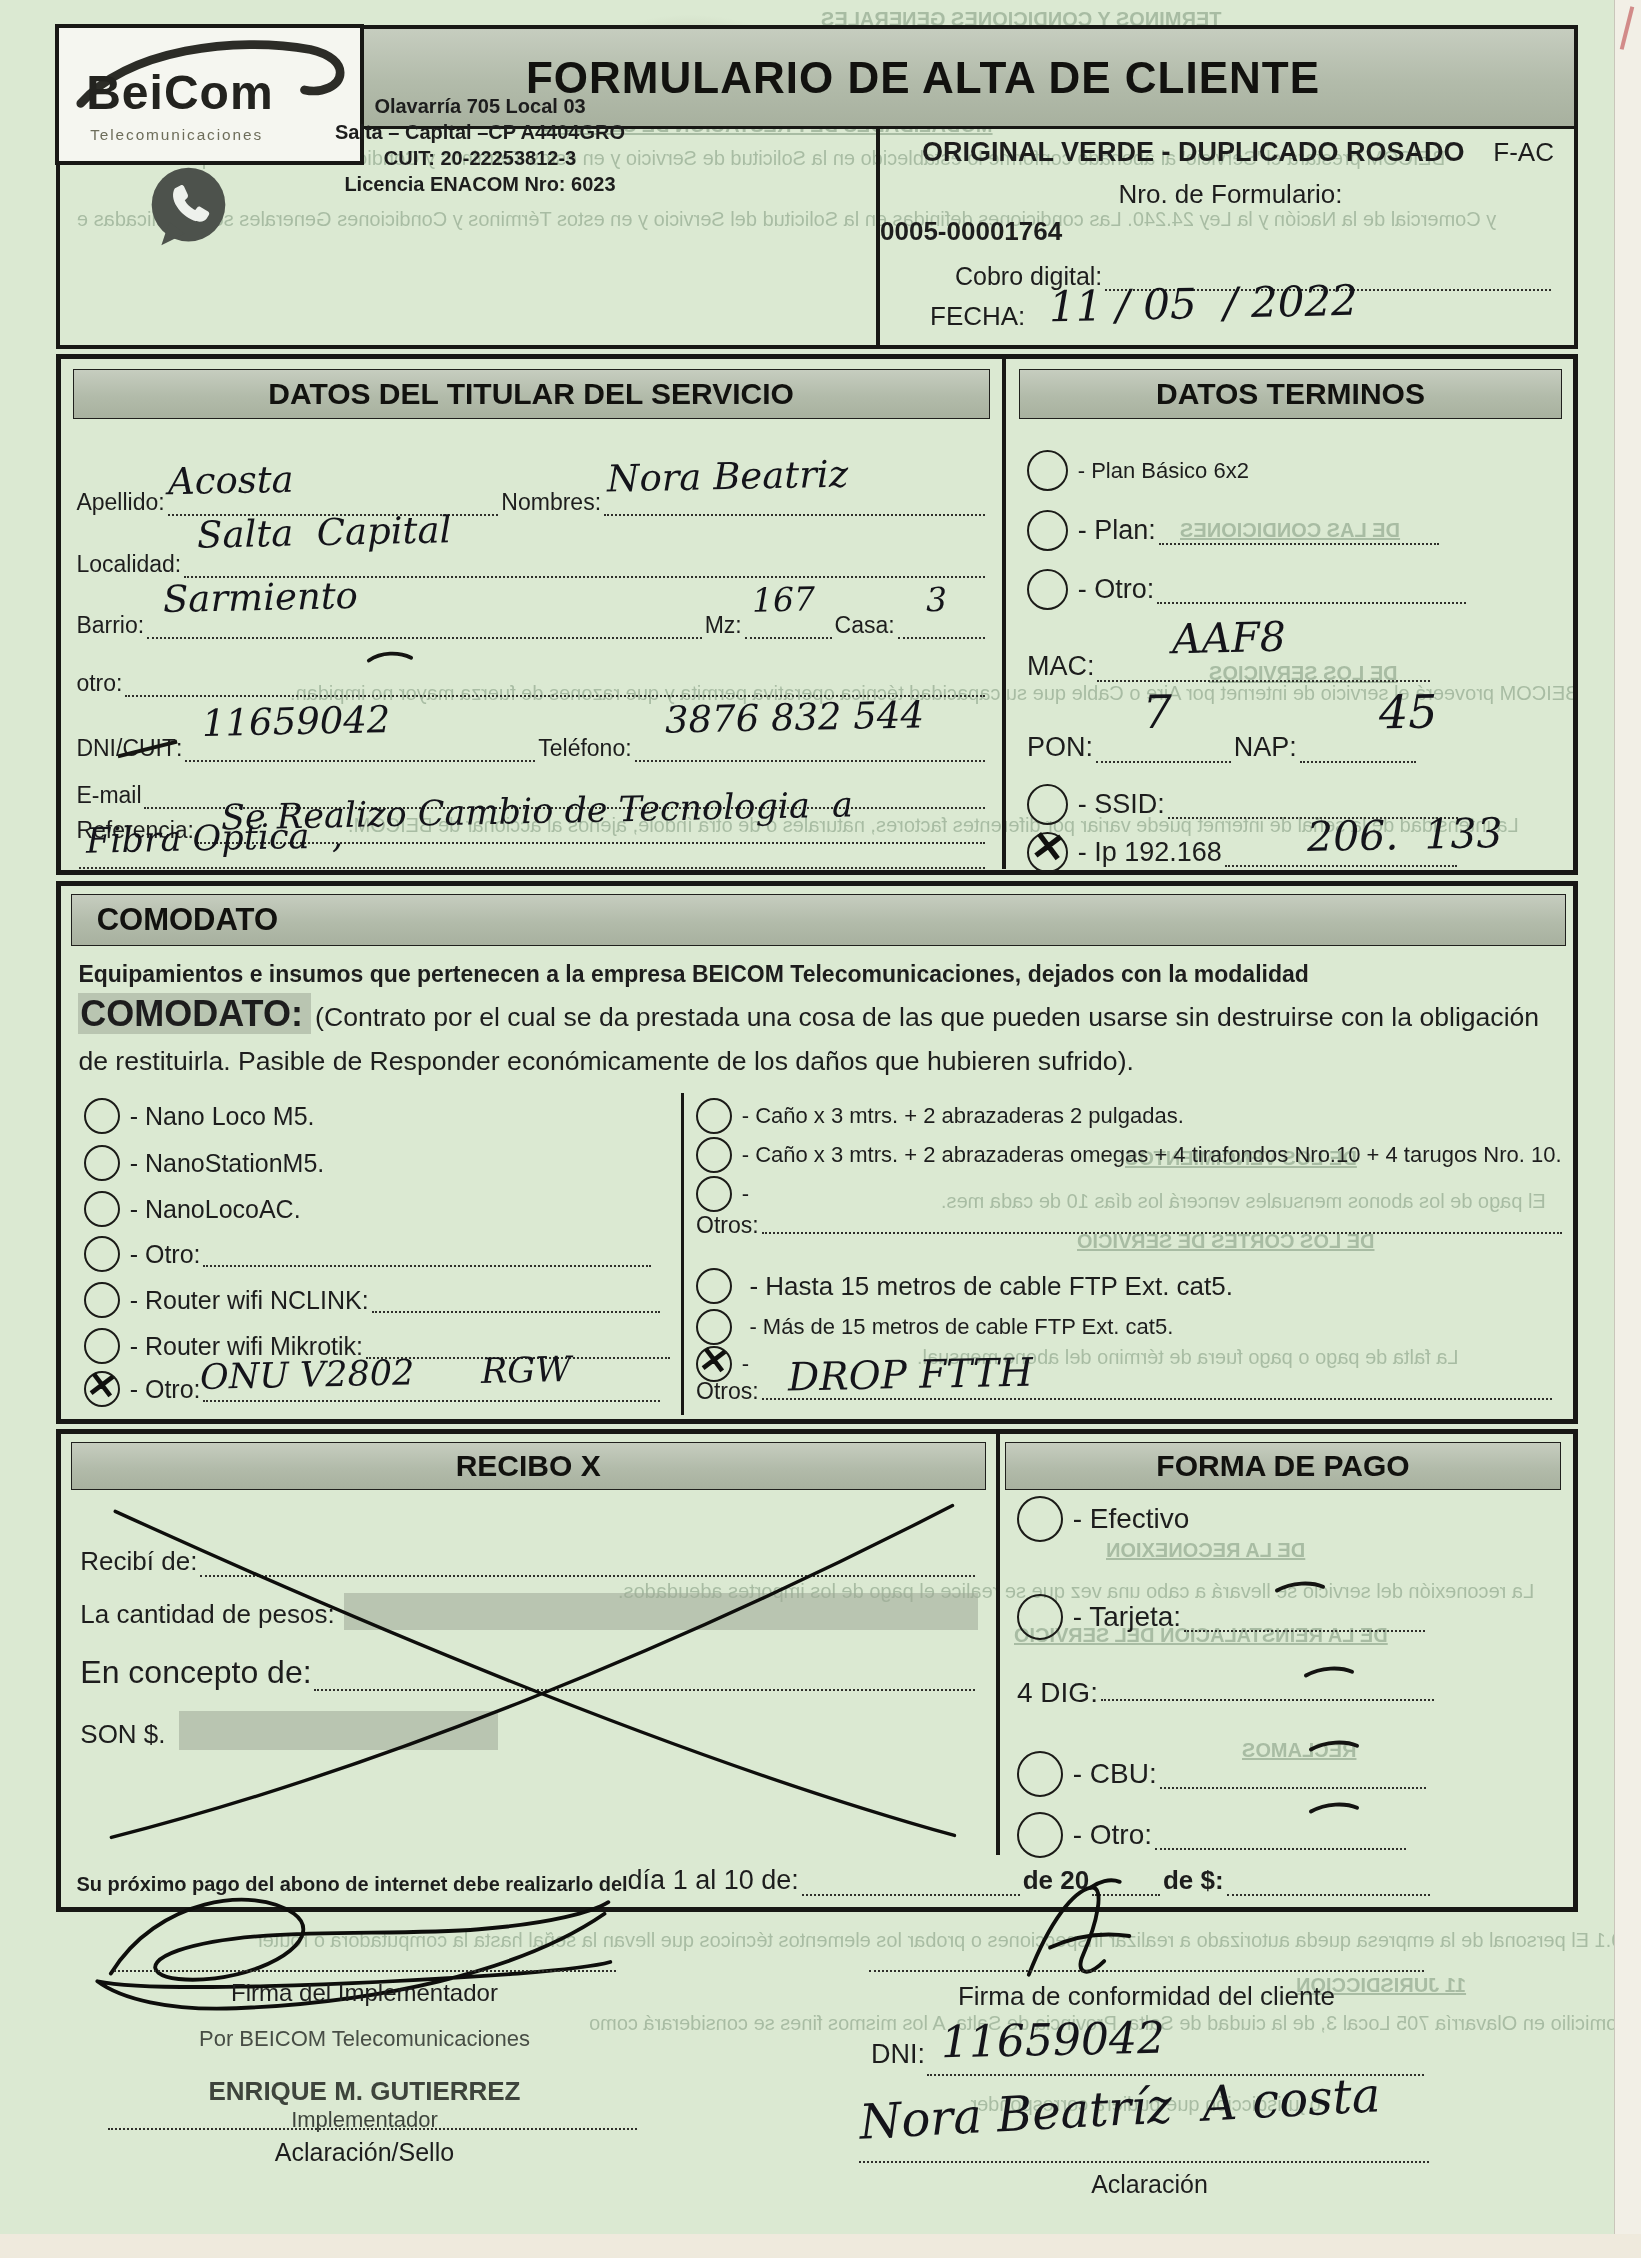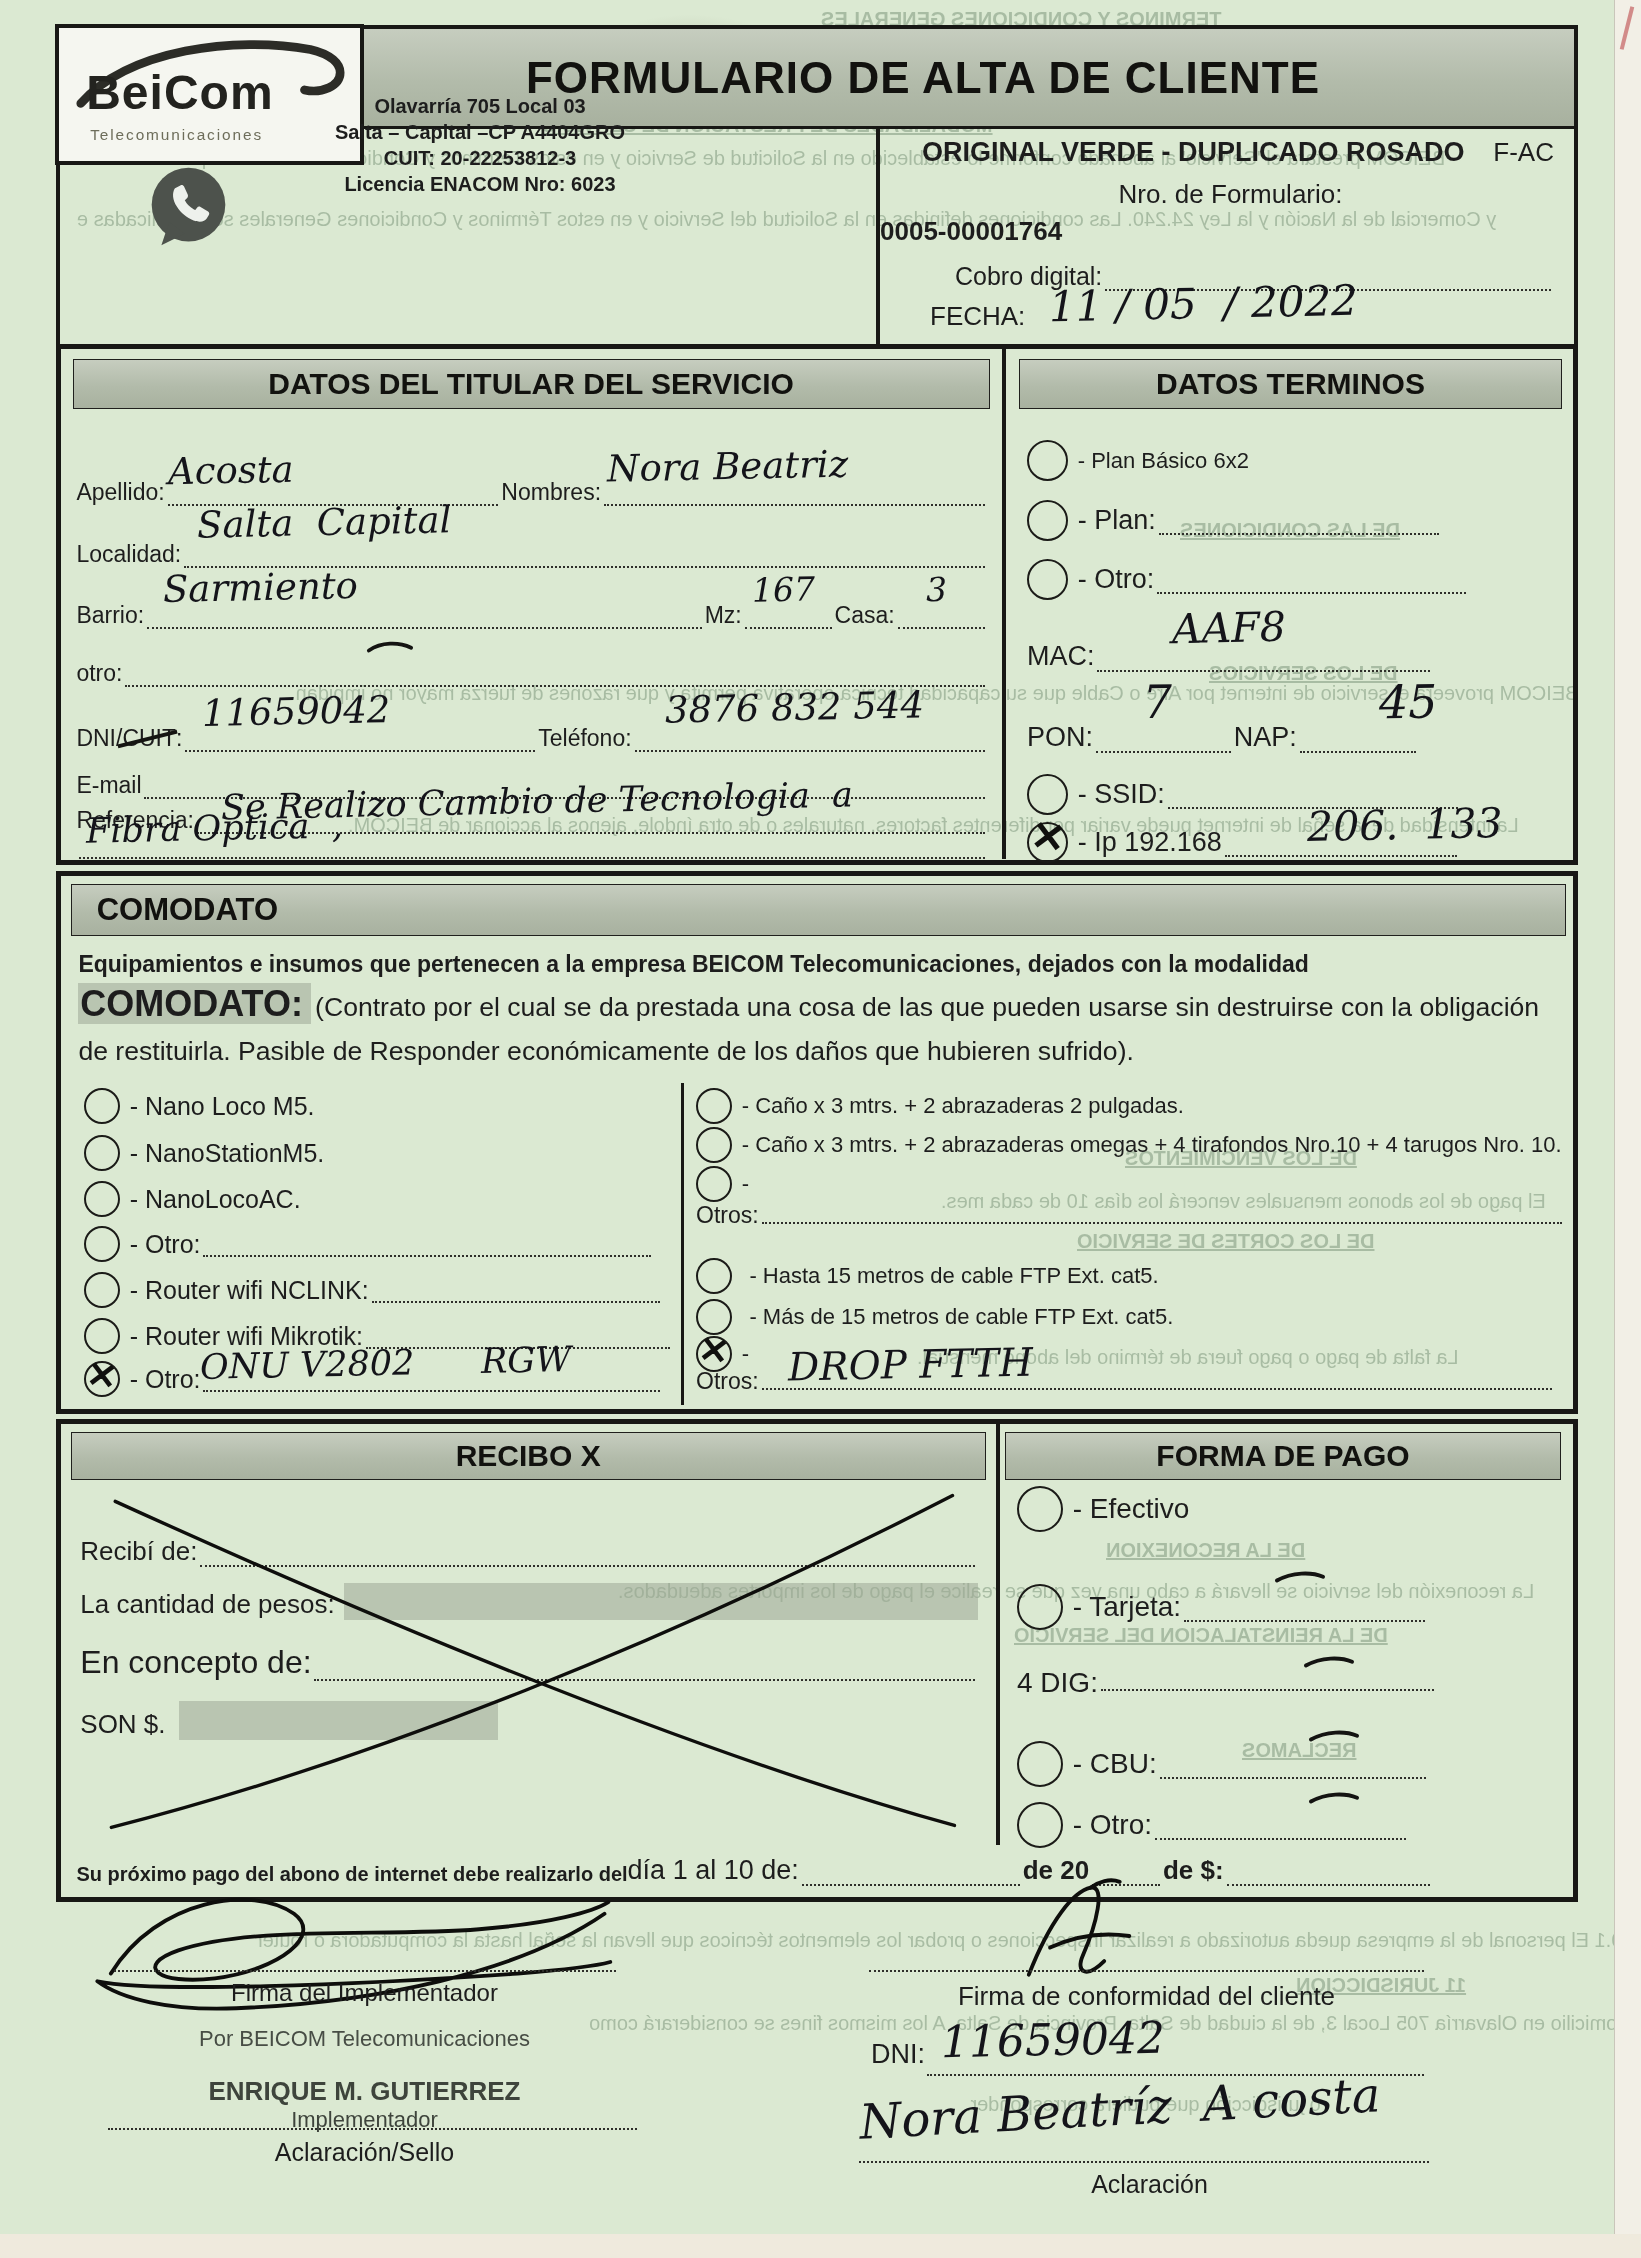--- a/index.html
+++ b/index.html
@@ -1,19 +1,19 @@
 <!DOCTYPE html>
 <html><head>
 <meta charset="utf-8">
 <style>
   html,body{margin:0;padding:0;background:#e8e4d8;}
   .page{position:relative;width:1641px;height:2258px;background:#dbe9d2;overflow:hidden;
         font-family:"Liberation Sans",sans-serif;color:#1d1d1d;}
   .abs{position:absolute;}
-  .box{position:absolute;border:5.8px solid #181815;box-sizing:border-box;}
+  .box{position:absolute;border:5.8px solid #181815;box-sizing:border-box;margin-top:10px;}
   .vline{position:absolute;background:#181815;}
   .gbar{position:absolute;background:linear-gradient(180deg,#c6cdbf 0%,#b2bbaa 55%,#a8b19f 100%);
         border:1.9px solid #20201d;display:flex;align-items:center;justify-content:center;
         font-weight:bold;color:#12120f;box-sizing:border-box;}
   .row{position:absolute;display:flex;align-items:flex-end;}
   .rowc{position:absolute;display:flex;align-items:center;}
   .lbl{white-space:nowrap;color:#1d1d1d;}
   .dots{border-bottom:2.9px dotted #2e2e2a;flex:1 1 auto;height:7.7px;margin:0 2.9px;}
   .dw{border-bottom:2.9px dotted #2e2e2a;height:7.7px;margin:0 2.9px;flex:0 0 auto;}
   .radio{border:2.9px solid #1b1b18;border-radius:50%;flex:0 0 auto;position:relative;margin-right:9.7px;}
@@ -279,21 +279,21 @@
     <div class="rowc" style="left:635px;top:290px">
       <span class="radio r36"></span>
       <span class="lbl" style="font-size:22px">-</span>
     </div>
     <div class="rowc" style="left:635px;top:326px;width:869px">
       <span class="lbl" style="font-size:23px">Otros:</span>
       <div class="dw" style="flex:1;align-self:flex-end;margin-bottom:4.8px"></div>
     </div>
     <div class="rowc" style="left:635px;top:382px">
       <span class="radio r36"></span>
-      <span class="lbl" style="font-size:22px;margin-left:7.7px">- Hasta 15 metros de cable FTP Ext. cat5.</span>
+      <span class="lbl" style="font-size:26px;margin-left:7.7px">- Hasta 15 metros de cable FTP Ext. cat5.</span>
     </div>
     <div class="rowc" style="left:635px;top:423px">
       <span class="radio r36"></span>
       <span class="lbl" style="font-size:22px;margin-left:7.7px">- Más de 15 metros de cable FTP Ext. cat5.</span>
     </div>
     <div class="rowc" style="left:635px;top:460px">
       <span class="radio r36">
           <span class="xm">✕</span>
         </span>
       <span class="lbl" style="font-size:22px">-</span>

